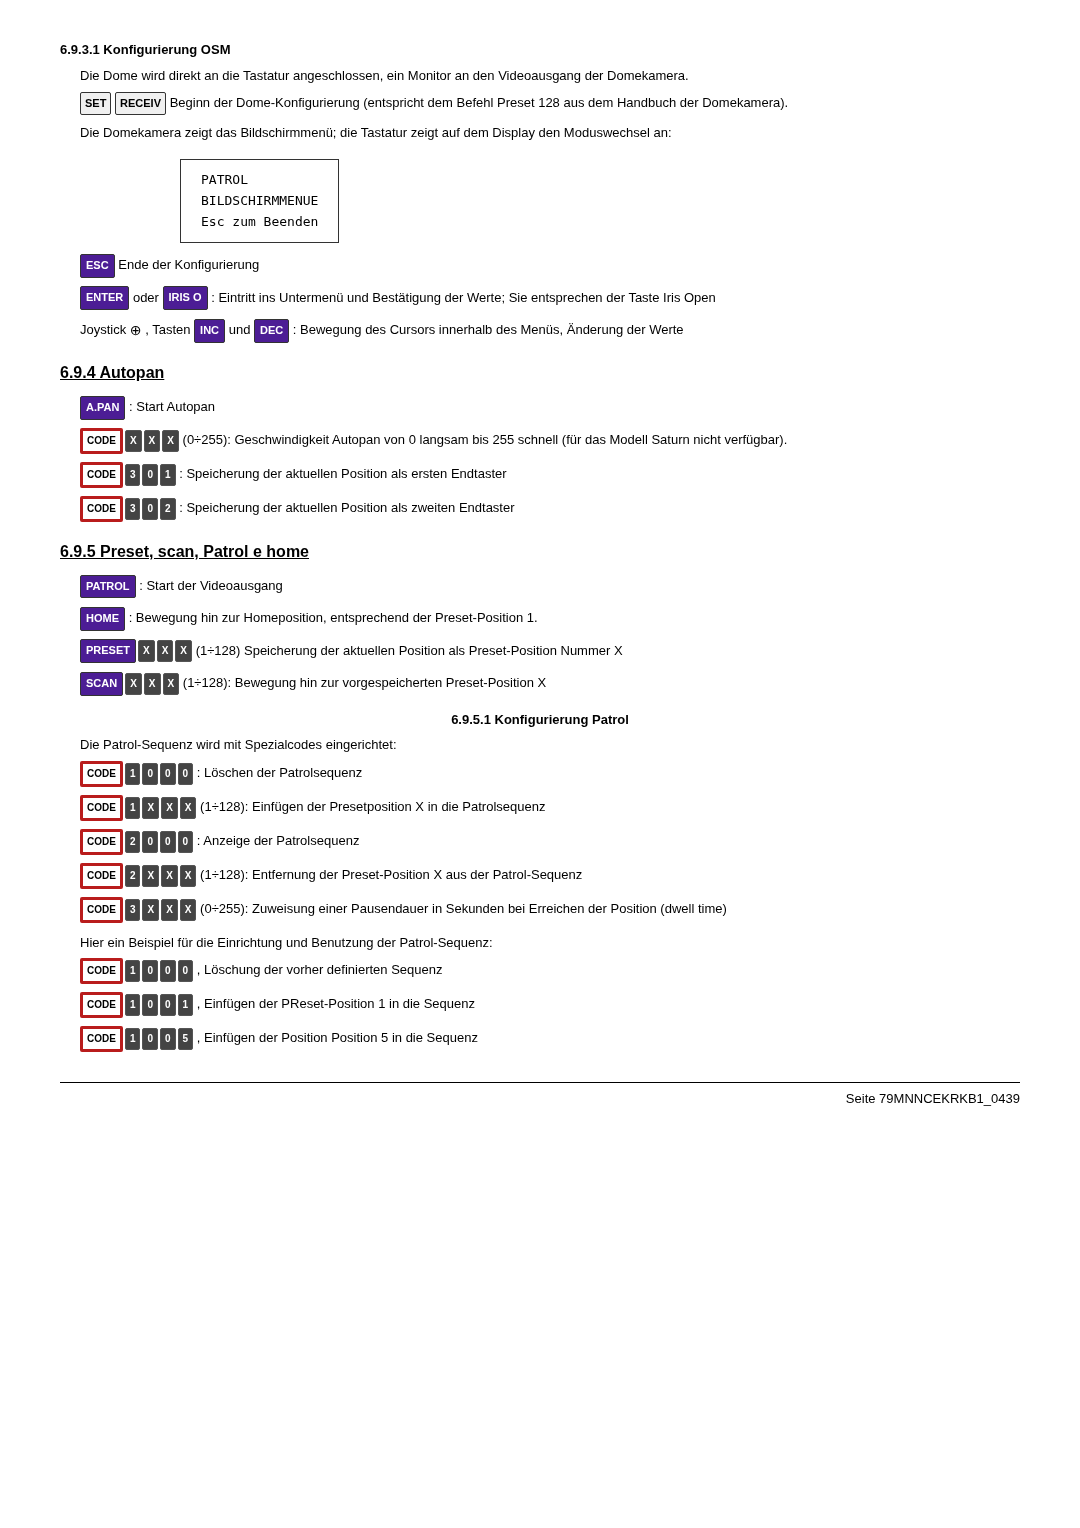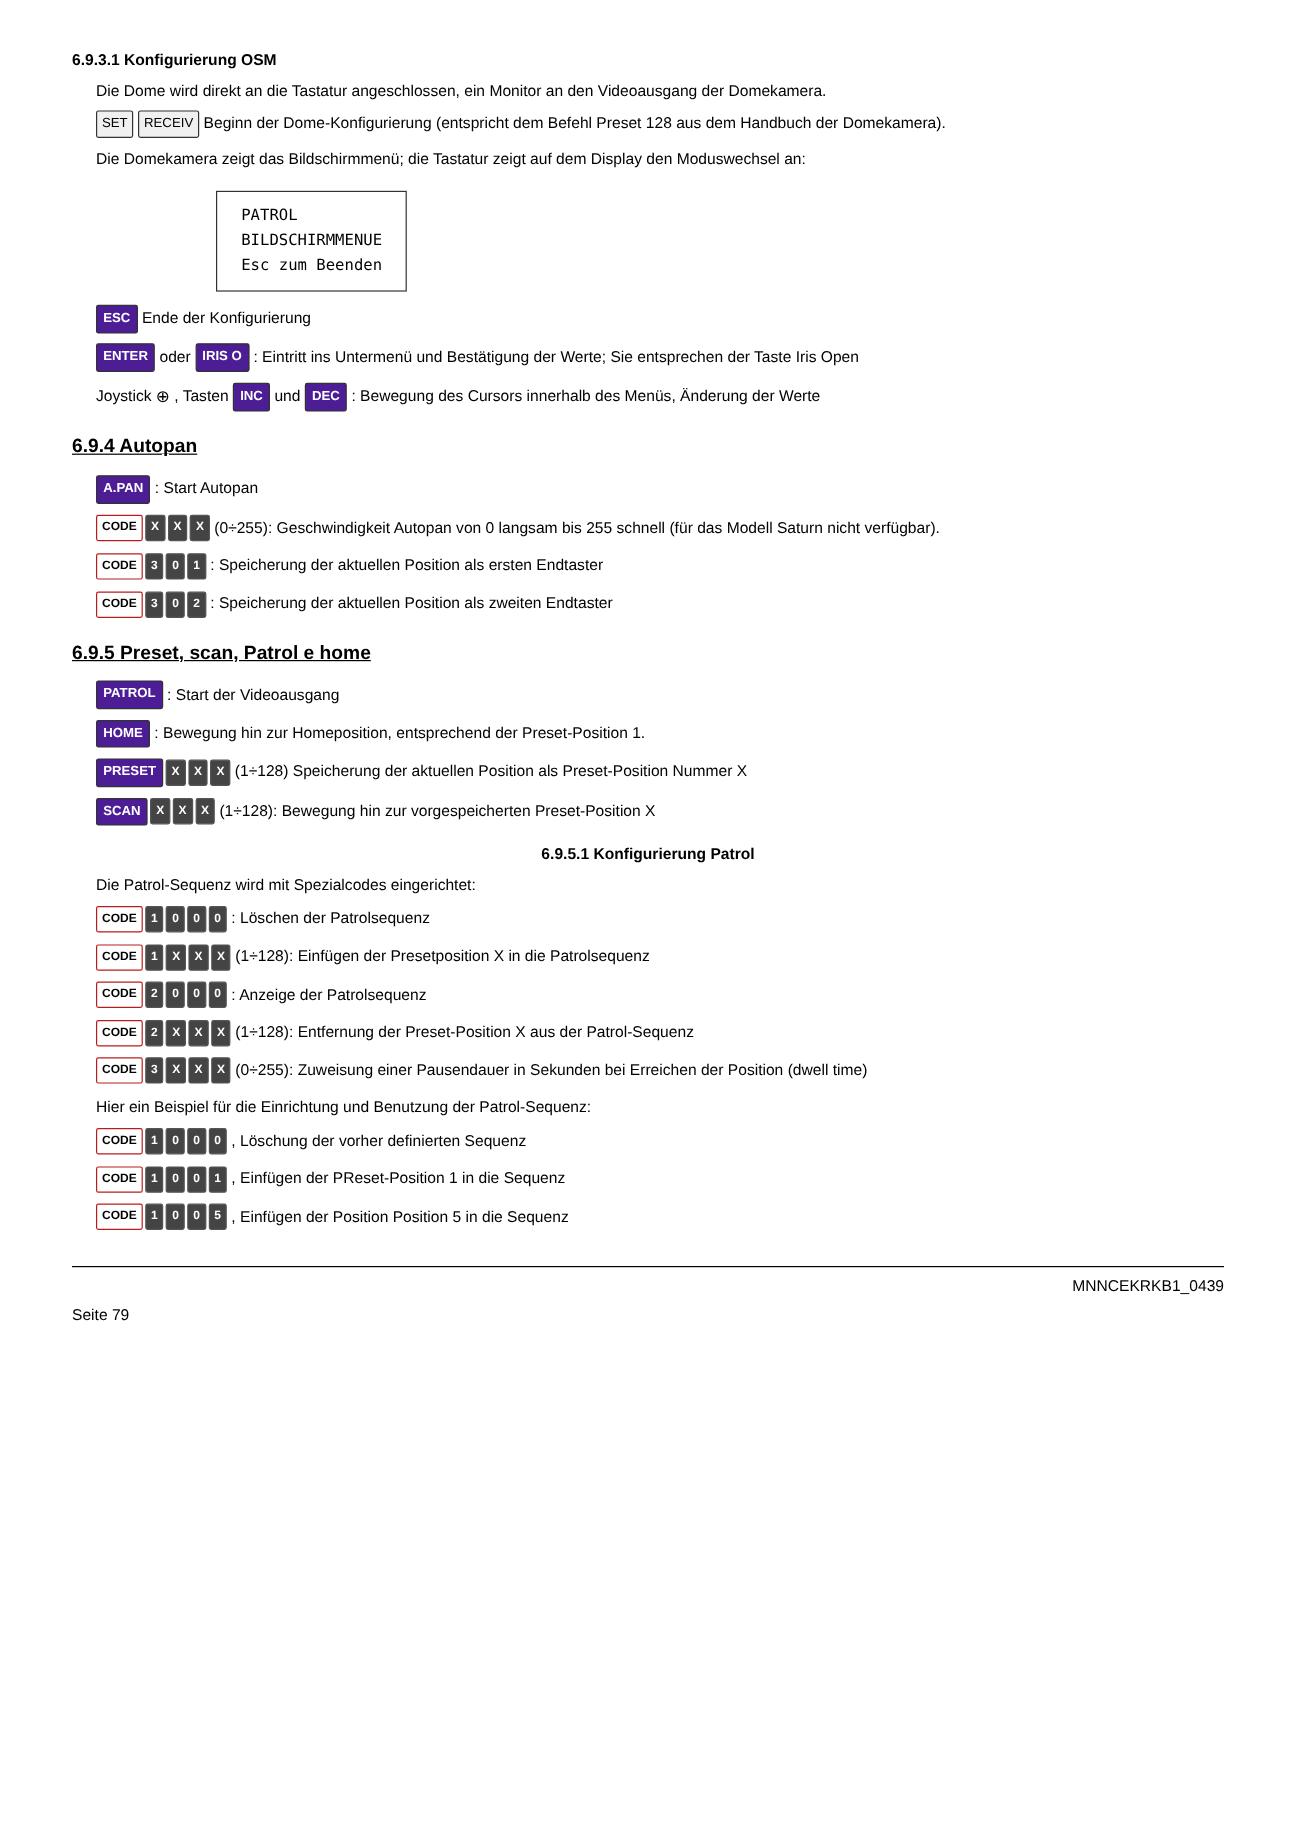--- a/index.html
+++ b/index.html
@@ -35,21 +35,21 @@
     }
     .indent {
       margin-left: 20px;
     }
     .kbd {
       display: inline-block;
       border: 1px solid #333;
       border-radius: 2px;
       padding: 1px 4px;
       font-size: 11px;
-      font-weight: normal;
+      font-weight: bold;
       background: #f0f0f0;
       font-family: Arial, sans-serif;
       vertical-align: middle;
     }
     .kbd-dark {
       display: inline-block;
       border: 1px solid #333;
       border-radius: 2px;
       padding: 1px 5px;
       font-size: 11px;
@@ -66,21 +66,21 @@
       padding: 1px 4px;
       font-size: 10px;
       font-weight: bold;
       background: #444;
       color: #fff;
       font-family: Arial, sans-serif;
       vertical-align: middle;
     }
     .code-box {
       display: inline-block;
-      border: 1px solid #b91c1c;
+      border: 3px solid #b91c1c;
       border-radius: 2px;
       padding: 1px 4px;
       font-size: 10px;
       font-weight: bold;
       background: #fff;
       color: #000;
       font-family: Arial, sans-serif;
       vertical-align: middle;
     }
     .key-group {
@@ -109,23 +109,22 @@
     }
     .footer {
       border-top: 1px solid #000;
       margin-top: 30px;
       padding-top: 8px;
       display: flex;
       justify-content: space-between;
       font-size: 13px;
     }
     .footer-center {
-      text-align: left;
+      text-align: right;
       flex: 1;
-      margin-top: 24px;
     }
   </style>
 </head>
 <body>
 
 <div>
   <p class="section-title">6.9.3.1 Konfigurierung OSM</p>
   <p class="indent">Die Dome wird direkt an die Tastatur angeschlossen, ein Monitor an den Videoausgang der Domekamera.</p>
 
   <div class="row indent">

